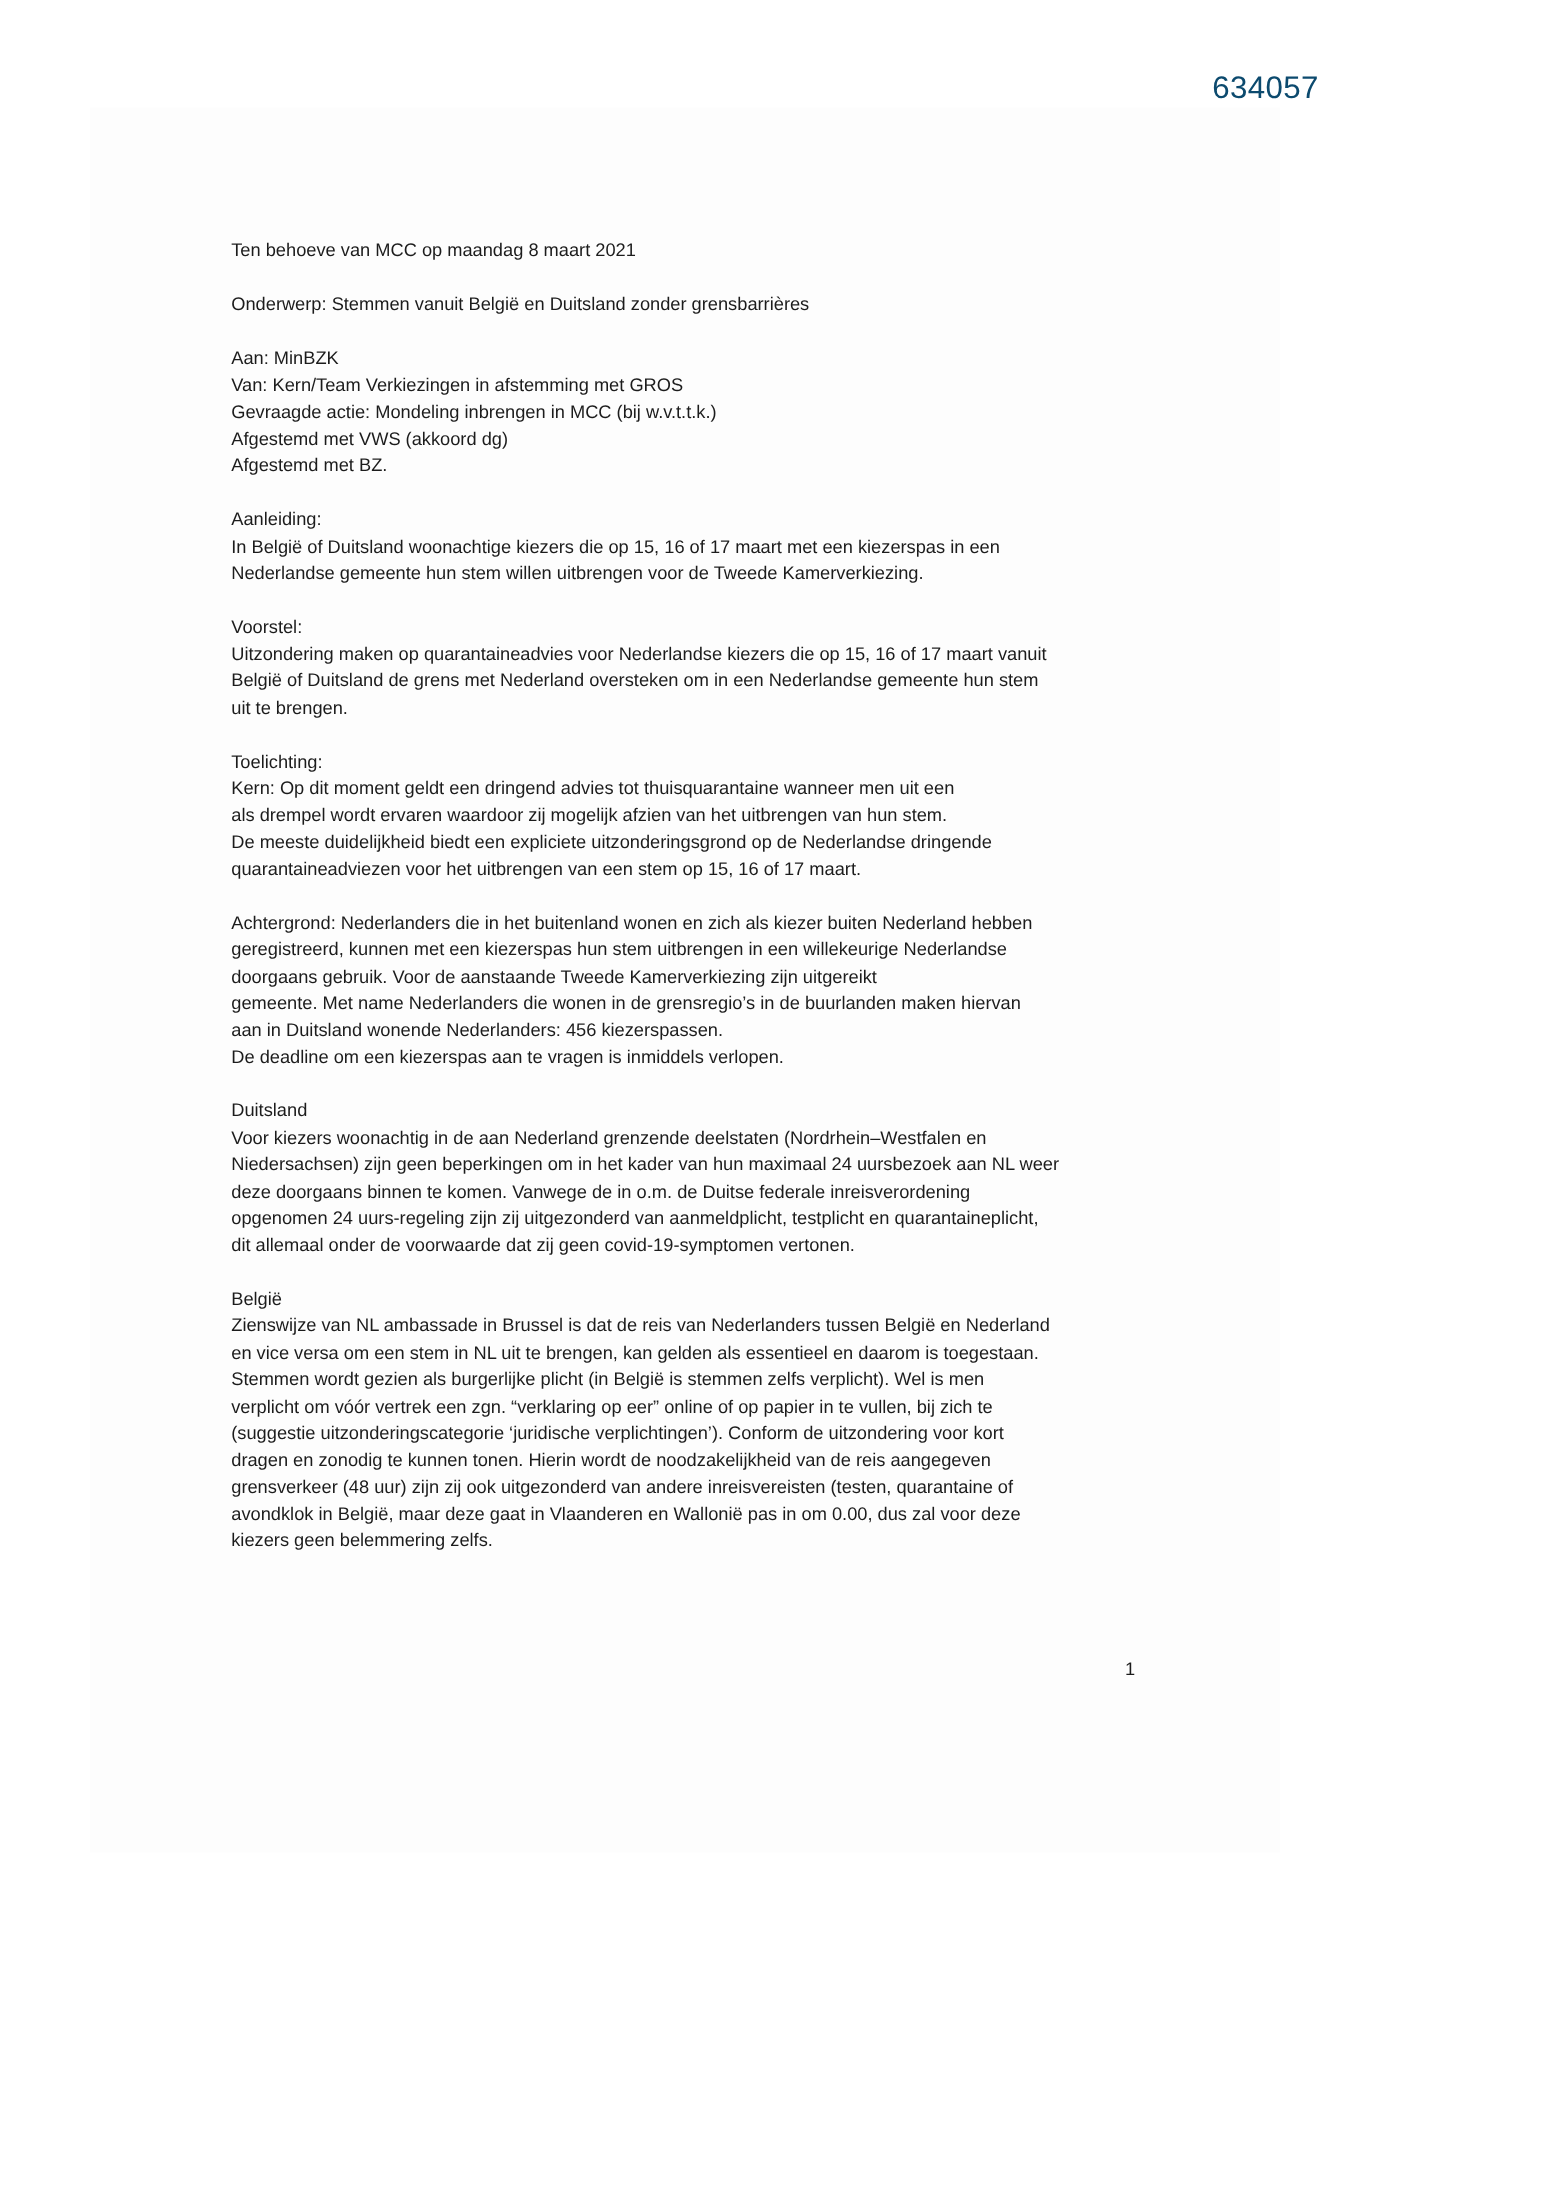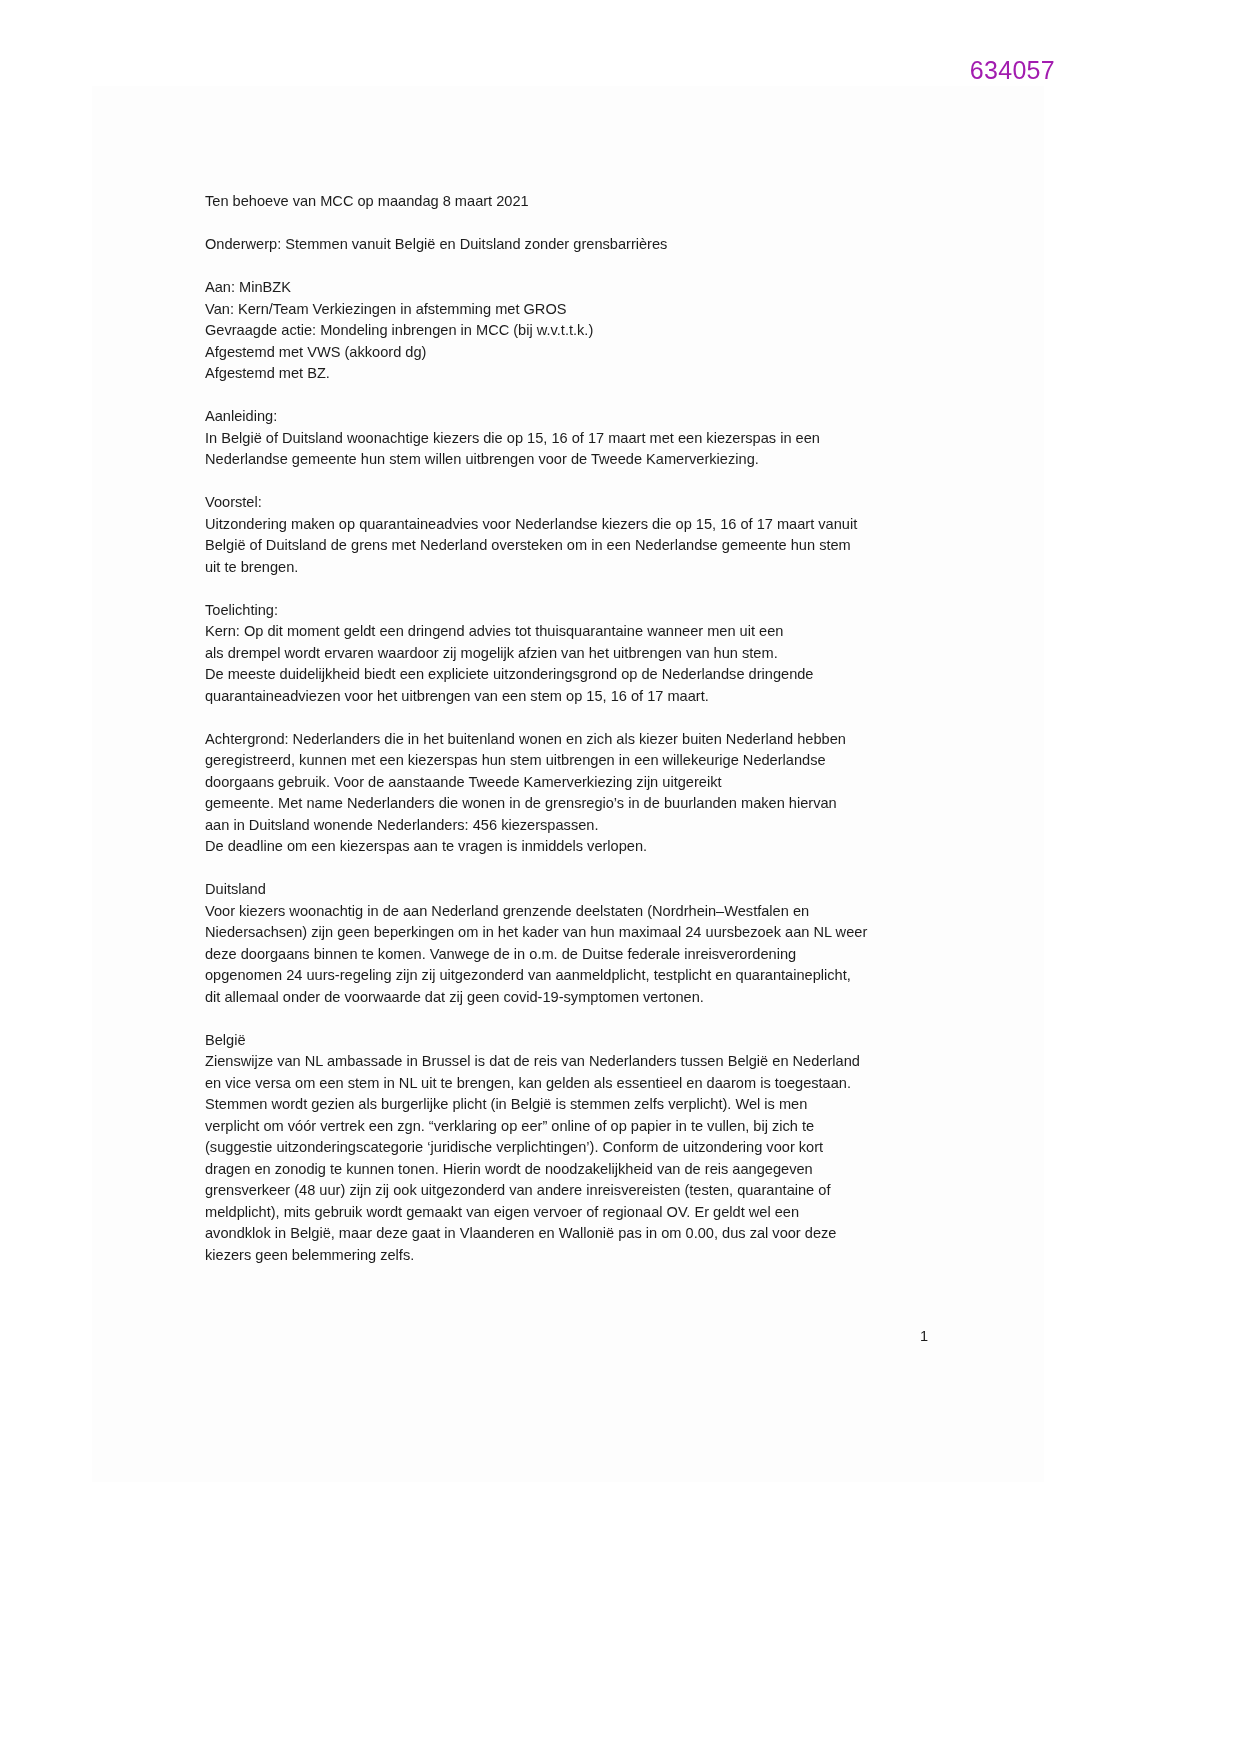--- a/index.html
+++ b/index.html
@@ -14,26 +14,26 @@
       overflow: hidden;
       font-family: "Liberation Sans", "DejaVu Sans", sans-serif;
       color: #1a1a1a;
     }
     .doc-id {
       position: absolute;
       top: 56px;
       right: 186px;
       font-family: "Liberation Sans", sans-serif;
       font-size: 25px;
-      color: #a21caf;
+      color: #0c4a6e;
       letter-spacing: 0.3px;
     }
     .page {
       position: absolute;
-      left: 92px;
+      left: 72px;
       top: 86px;
       width: 952px;
       height: 1396px;
       background: #fdfdfd;
     }
     .content {
       position: absolute;
       left: 113px;
       top: 105px;
       width: 735px;
@@ -131,21 +131,20 @@
 
     <div class="section">
       <span class="line">België</span>
       <span class="line">Zienswijze van NL ambassade in Brussel is dat de reis van Nederlanders tussen België en Nederland</span>
       <span class="line">en vice versa om een stem in NL uit te brengen, kan gelden als essentieel en daarom is toegestaan.</span>
       <span class="line">Stemmen wordt gezien als burgerlijke plicht (in België is stemmen zelfs verplicht). Wel is men</span>
       <span class="line">verplicht om vóór vertrek een zgn. “verklaring op eer” online of op papier in te vullen, bij zich te</span>
       <span class="line">(suggestie uitzonderingscategorie ‘juridische verplichtingen’). Conform de uitzondering voor kort</span>
       <span class="line">dragen en zonodig te kunnen tonen. Hierin wordt de noodzakelijkheid van de reis aangegeven</span>
       <span class="line">grensverkeer (48 uur) zijn zij ook uitgezonderd van andere inreisvereisten (testen, quarantaine of</span>
-      <span class="line">meldplicht), mits gebruik wordt gemaakt van eigen vervoer of regionaal OV. Er geldt wel een</span>
       <span class="line">avondklok in België, maar deze gaat in Vlaanderen en Wallonië pas in om 0.00, dus zal voor deze</span>
       <span class="line">kiezers geen belemmering zelfs.</span>
     </div>
 
   </div>
 
   <div class="page-number">1</div>
 </div>
 
 </body></html>

